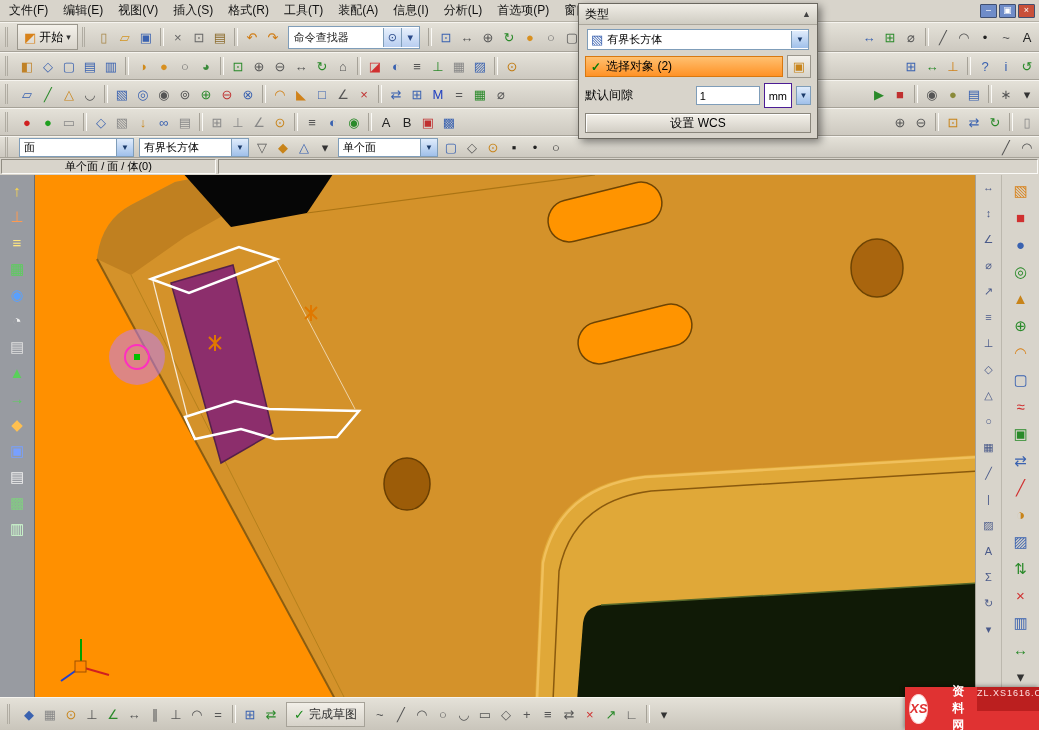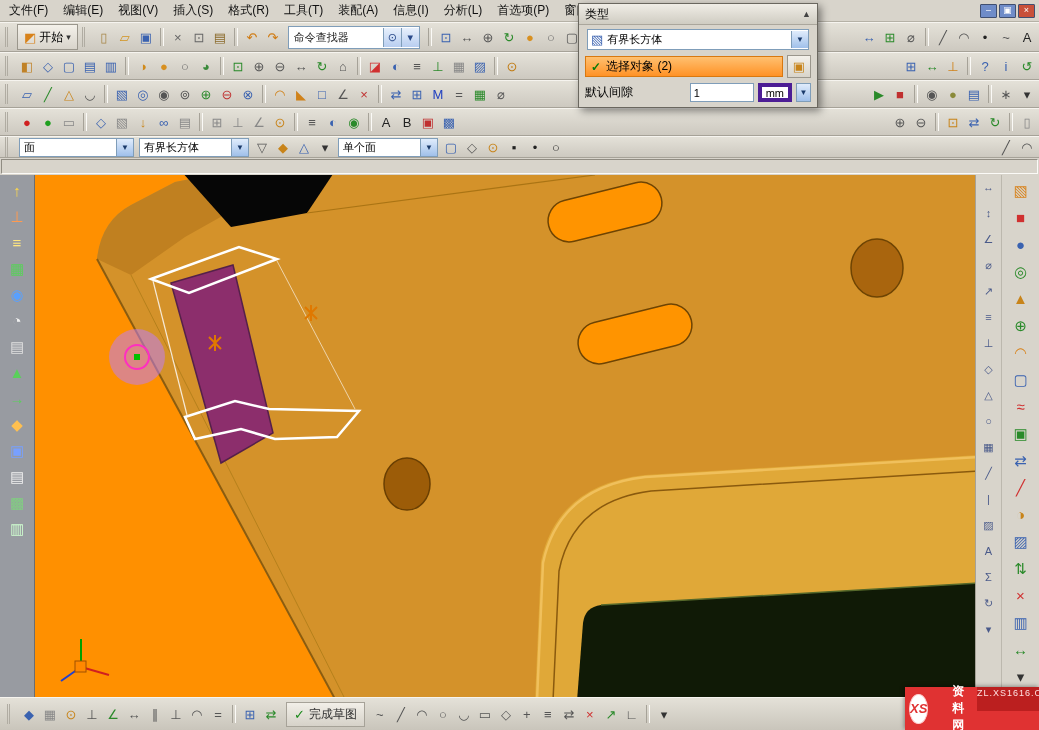--- a/index.html
+++ b/index.html
@@ -41,21 +41,21 @@
   .collapse{margin-left:auto;font-size:9px;color:#444}
   .dlg-body{padding:4px 6px 5px;display:flex;flex-direction:column;gap:5px}
   .dlg-row{display:flex;align-items:center;gap:4px}
   .type-dd{flex:1;height:21px}
   .type-icon{color:#3a62b0;font-size:13px;padding-left:3px}
   .orange{flex:1;height:21px;display:flex;align-items:center;gap:5px;padding:0 5px;background:linear-gradient(#ffc070,#ff9226);border:1px solid #d87810;font-size:12px;box-sizing:border-box}
   .chk{color:#0a7a0a;font-weight:bold}
   .cube-btn{width:22px;height:21px;display:flex;align-items:center;justify-content:center;border:1px solid #9a968c;background:linear-gradient(#f4f1ea,#d8d4cb);color:#c8841a;font-size:13px;flex:none}
   .gap-label{margin-right:auto}
   .gap-input{width:64px;height:19px;border:1px solid #7f9db9;font-size:11px;padding:0 3px;font-family:inherit;box-sizing:border-box}
-  .unit-box{display:flex;align-items:center;height:19px;border:4px solid #4c1d95;background:#fff;box-sizing:border-box}
+  .unit-box{display:flex;align-items:center;height:25px;border:1px solid #4c1d95;background:#fff;box-sizing:border-box}
   .unit-text{font-size:11px;padding:0 4px}
   .spin{width:15px;height:19px;display:flex;align-items:center;justify-content:center;font-size:8px;color:#1a3a6a;background:linear-gradient(#e0ecfc,#a0c0ea);border:1px solid #7f9db9;box-sizing:border-box}
   .btn{height:20px;padding:0 12px;display:flex;align-items:center;justify-content:center;font-size:12px;border:1px solid #8a867c;background:linear-gradient(#f4f1ea,#d2cec5);box-shadow:inset 1px 1px 0 #fff;white-space:nowrap}
   .btn.ok{background:linear-gradient(#ffc876,#ff9e30);border-color:#c87c14;font-weight:bold}
   .wcs-btn{width:100%;box-sizing:border-box}
   .dlg-btns{display:flex;justify-content:center;gap:10px;padding:1px 0 2px}
   .watermark{position:absolute;left:905px;top:687px;width:134px;height:43px;z-index:60;background:#e03232;display:flex;flex-direction:row;box-shadow:-1px -1px 4px rgba(0,0,0,.35)}
   .wm-top{display:flex;align-items:center;flex:1;padding-left:4px}
   .wm-logo{width:28px;height:28px;border-radius:50%;background:#fff;color:#e03232;font-weight:bold;font-style:italic;font-size:13px;display:flex;align-items:center;justify-content:center;border:1px solid #ffd0d0}
   .wm-title{color:#fff;font-size:12px;font-weight:bold;margin-left:24px;letter-spacing:2px}
@@ -293,20 +293,23 @@
         <span class="icon" style="color: rgb(34, 34, 34);">○</span>
       </div>
     <div class="spacer"></div>
     <div class="tgroup">
         <span class="icon" style="color: rgb(85, 85, 85);">╱</span>
         <span class="icon" style="color: rgb(85, 85, 85);">◠</span>
       </div>
   </div>
 
   <div class="statusbar">
+    <div class="sseg" style="width:215px;justify-content:center">
+      <span>单个面 / 面 / 体(0)</span>
+    </div>
     <div class="sseg" style="flex:1"></div>
   </div>
 
   <div class="rail" id="left-rail">
       <span class="icon lg" style="color: rgb(255, 216, 74);">↑</span>
       <span class="icon lg" style="color: rgb(255, 154, 80);">⊥</span>
       <span class="icon lg" style="color: rgb(255, 230, 128);">≡</span>
       <span class="icon lg" style="color: rgb(90, 208, 90);">▦</span>
       <span class="icon lg" style="color: rgb(88, 160, 255);">◉</span>
       <span class="icon lg" style="color: rgb(240, 240, 240);">◔</span>
@@ -437,20 +440,23 @@
         <span class="cube-btn">▣</span>
       </div>
       <div class="dlg-row">
         <span class="gap-label">默认间隙</span>
         <input class="gap-input" readonly="" value="1" style="">
         <span class="unit-box">
           <span class="unit-text">mm</span>
         </span>
         <span class="spin">▼</span>
       </div>
+      <div class="dlg-row">
+        <button class="btn wcs-btn">设置 WCS</button>
+      </div>
     </div>
   </div>
 
   <div class="bottombar">
     <span class="handle"></span>
     <div class="tgroup">
         <span class="icon" style="color: rgb(58, 98, 176);">◆</span>
         <span class="icon" style="color: rgb(136, 136, 136);">▦</span>
         <span class="icon" style="color: rgb(200, 132, 26);">⊙</span>
         <span class="icon" style="color: rgb(85, 85, 85);">⊥</span>

